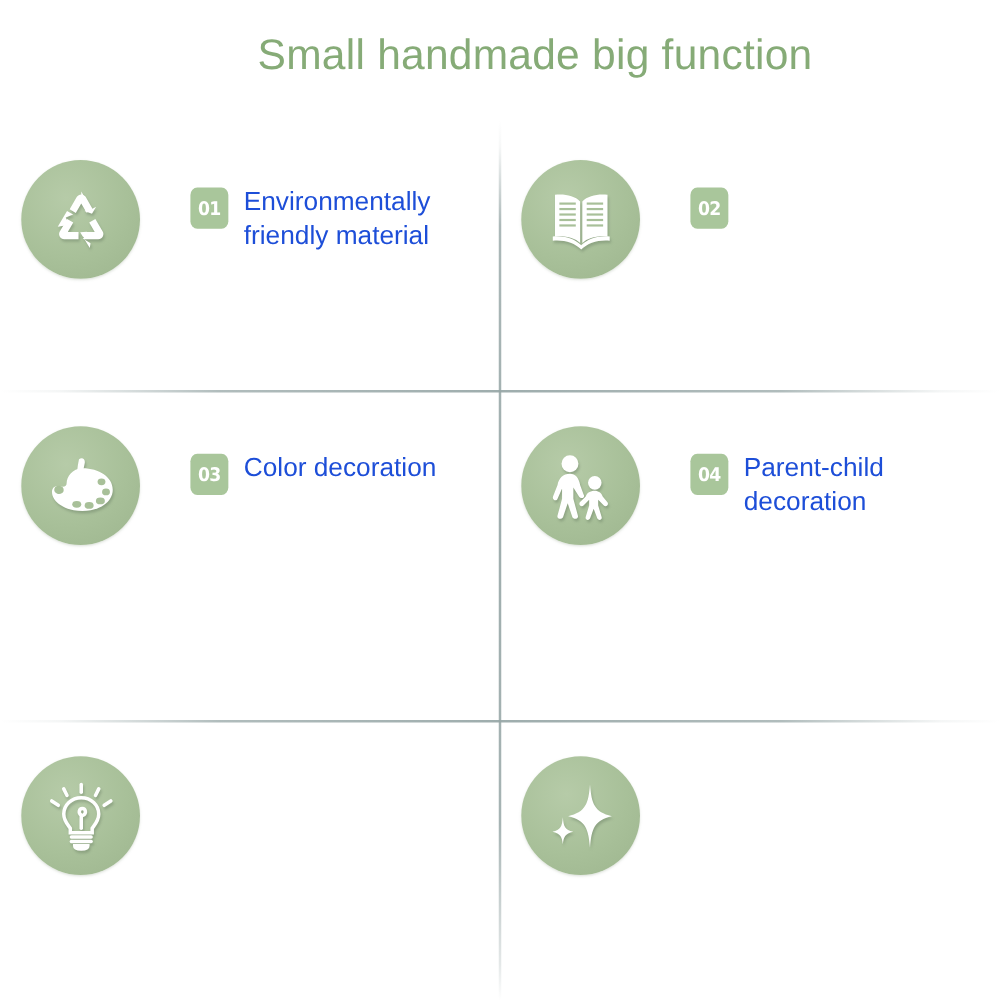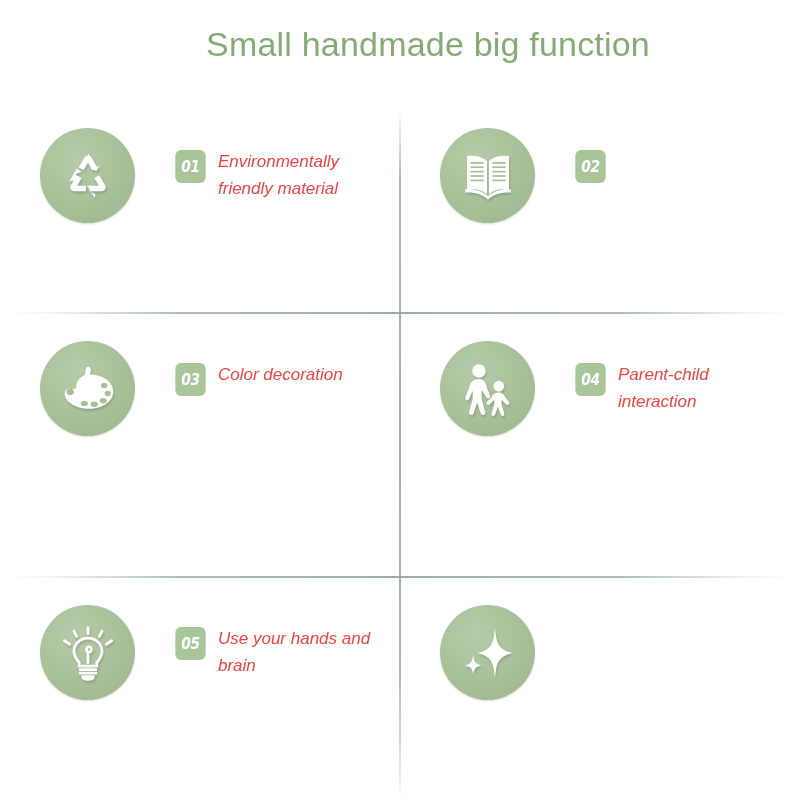--- a/index.html
+++ b/index.html
@@ -40,24 +40,23 @@
     height: 700px;
     display: grid;
     grid-template-columns: 400px 400px;
     grid-template-rows: 213px 264px 223px;
   }
 
   .feature-cell {
     position: relative;
     display: flex;
     align-items: flex-start;
-    padding-left: 40px;
+    padding-left: 17px;
     padding-top: 28px;
     box-sizing: border-box;
-    font-style: italic;
   }
 
   
   .icon-circle {
     flex: 0 0 auto;
     width: 95px;
     height: 95px;
     border-radius: 50%;
     background: radial-gradient(circle at 38% 32%, #b6cba8 0%, #a8c099 55%, #9db58e 100%);
     display: flex;
@@ -91,23 +90,23 @@
     display: flex;
     align-items: center;
     justify-content: center;
     font-family: "DejaVu Sans", sans-serif;
     transform: scaleX(0.92);
     margin-top: 2px;
   }
 
   .feature-label {
     margin-left: 11px;
-    font-size: 17px;
+    font-size: 21px;
     line-height: 27px;
-    color: #ef4444;
+    color: #1d4ed8;
     max-width: 175px;
   }
   .feature-cell.wide .feature-label {
     max-width: 172px;
   }
 
   
   .divider-h {
     position: absolute;
     left: 0;
@@ -228,21 +227,21 @@
         <svg width="58" height="56" viewBox="0 0 64 62" fill="#ffffff">
           <circle cx="22" cy="11" r="7.5"></circle>
           <path d="M22 20 C16 20 12 24 11 30 L7 40 C6 43 10 45 11 42 L15 33 L15 42 L11 57 C10 60 15 61 16 58 L20 46 L24 58 C25 61 30 60 29 57 L25 42 L25 32 L30 40 C32 43 36 41 34 38 L31 30 C30 24 27 20 22 20 Z"></path>
           <circle cx="44" cy="28" r="6"></circle>
           <path d="M44 35 C40 35 37 37 36 40 L31 45 C29 47 32 50 34 48 L39 43 L39 48 L36 58 C35 61 39 62 40 59 L43 51 L46 59 C47 62 51 61 50 58 L47 48 L47 43 L52 48 C54 50 57 47 55 45 L51 40 C50 37 47 35 44 35 Z"></path>
         </svg>
       </span>
     </div>
     <div class="feature-body">
       <div class="num-badge">04</div>
-      <div class="feature-label">Parent-child interaction</div>
+      <div class="feature-label">Parent-child decoration</div>
     </div>
   </div>
 
   <div class="feature-cell">
     <div class="icon-circle">
       <span>
         <svg width="56" height="58" viewBox="0 0 64 66" fill="none" stroke="#ffffff" stroke-width="3.2" stroke-linecap="round">
           <path d="M32 16 C23 16 16 23 16 31 C16 37 19 40 22 44 L22 48 L42 48 L42 44 C45 40 48 37 48 31 C48 23 41 16 32 16 Z"></path>
           <path d="M23 52 L41 52"></path>
           <path d="M23 56 L41 56"></path>
@@ -251,24 +250,20 @@
           <path d="M32 32 C29 30 30 26 33 26 C36 26 37 30 34 32"></path>
           <path d="M32 4 L32 11"></path>
           <path d="M16 8 L19 14"></path>
           <path d="M48 8 L45 14"></path>
           <path d="M5 19 L11 23"></path>
           <path d="M59 19 L53 23"></path>
           <path d="M3 34 L9 34" stroke-opacity="0"></path>
         </svg>
       </span>
     </div>
-    <div class="feature-body">
-      <div class="num-badge">05</div>
-      <div class="feature-label">Use your hands and brain</div>
-    </div>
   </div>
 
   <div class="feature-cell">
     <div class="icon-circle">
       <span>
         <svg width="56" height="58" viewBox="0 0 64 66" fill="#ffffff">
           <path d="M40 4 C41.5 22 44 29 60 33 C44 37 41.5 44 40 62 C38.5 44 36 37 20 33 C36 29 38.5 22 40 4 Z"></path>
           <path d="M16 36 C16.8 45 18 48 26 50 C18 52 16.8 55 16 62 C15.2 55 14 52 6 50 C14 48 15.2 45 16 36 Z" transform="translate(-1,-8) scale(0.95) translate(1,8)"></path>
         </svg>
       </span>

